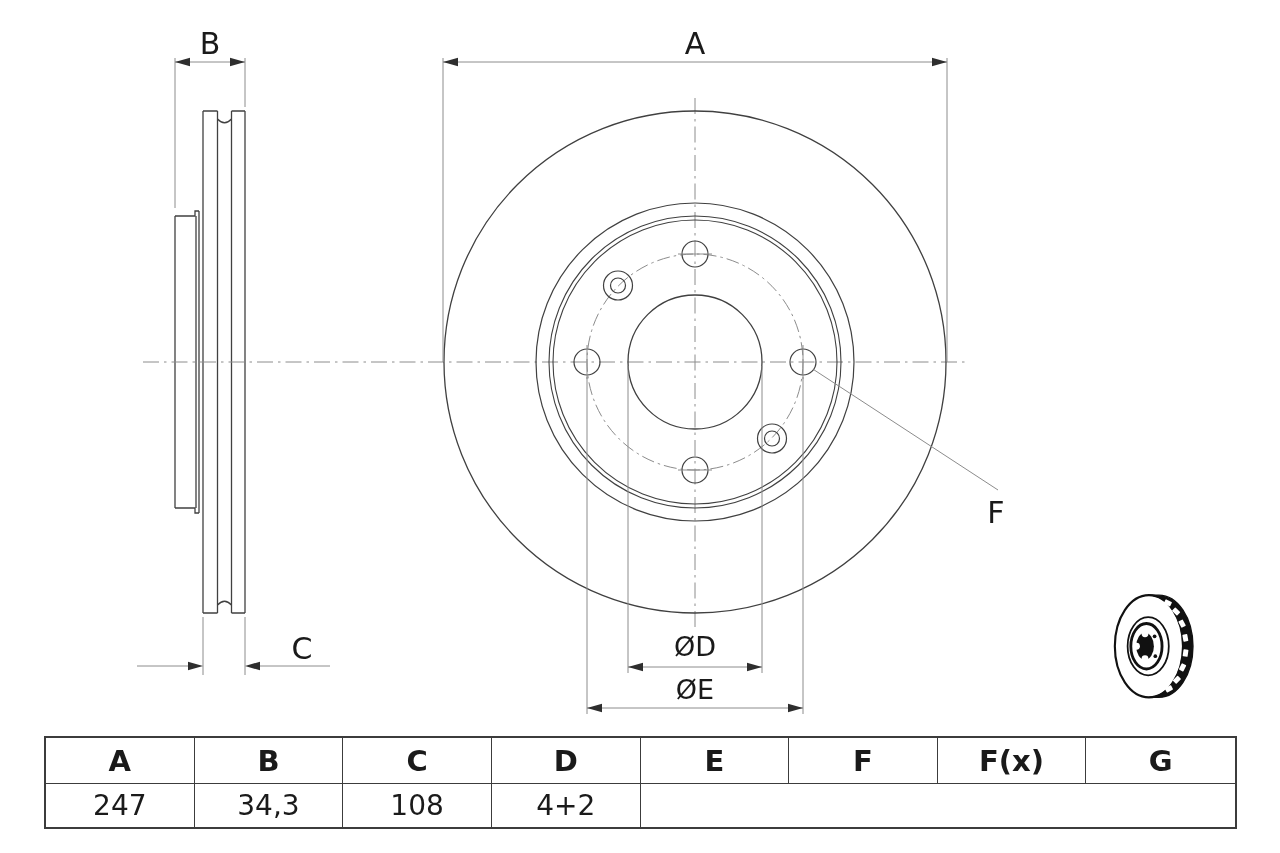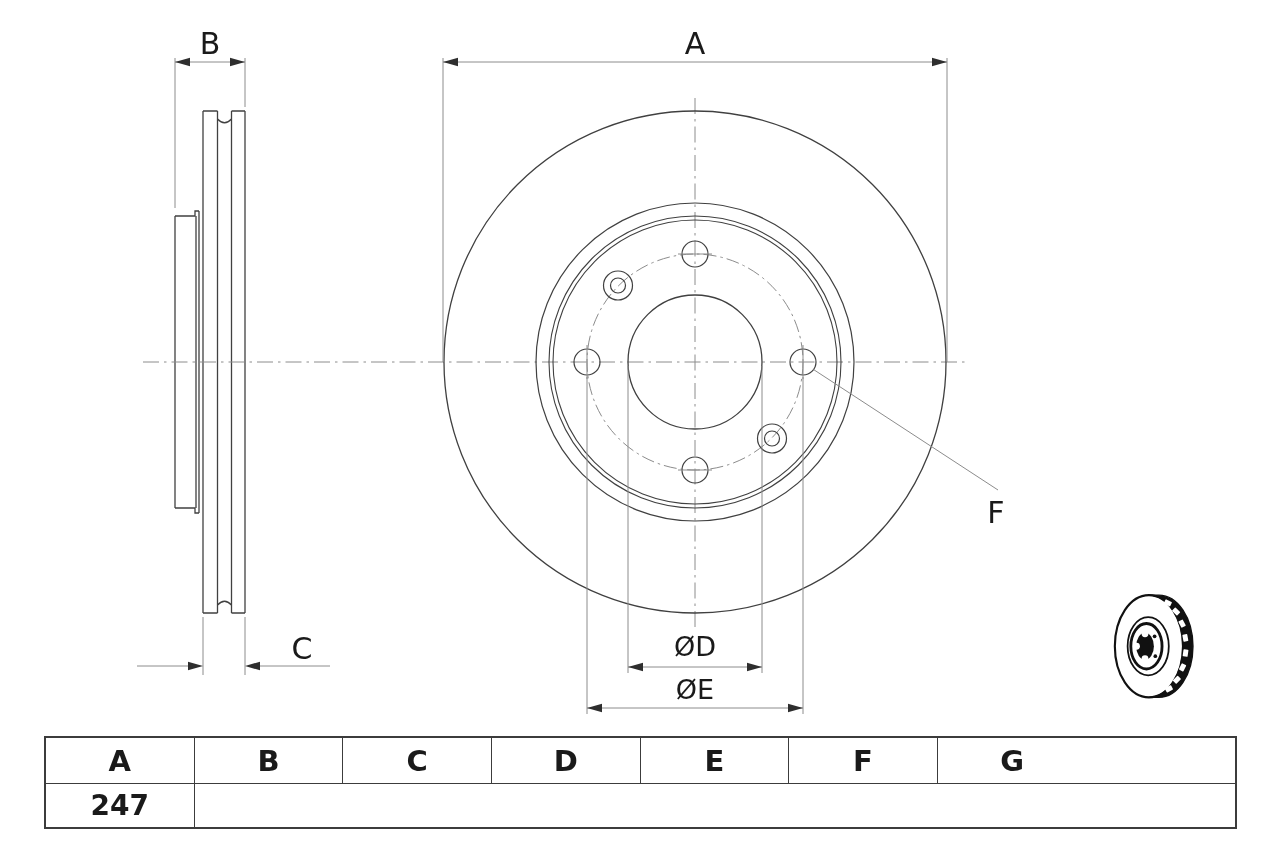--- a/index.html
+++ b/index.html
@@ -8,21 +8,21 @@
   svg text{fill:#1a1a1a;}
   .dim-label{font-size:30px;}
   .dia-label{font-size:27px;}
   
   .spec-table{
     position:absolute;left:44px;top:736px;width:1193px;height:93px;
     border:2px solid #3c3c3c;box-sizing:border-box;background:#fff;
   }
   .spec-row{display:grid;grid-template-columns:repeat(8,1fr);width:100%;box-sizing:border-box;}
   .spec-row.header{height:46px;border-bottom:1.5px solid #3c3c3c;}
-  .spec-row.values{height:43px;font-weight:bold;}
+  .spec-row.values{height:43px;}
   .spec-cell{
     display:flex;align-items:center;justify-content:center;
     border-right:1.5px solid #3c3c3c;box-sizing:border-box;
     font-size:28px;color:#1a1a1a;white-space:pre;
   }
   .spec-cell:last-child{border-right:none;}
   .spec-row.header .spec-cell{font-weight:bold;font-size:29px;}
 </style>
 </head>
 <body>
@@ -183,20 +183,24 @@
 
   
   <div class="spec-table">
     <div class="spec-row header">
       <div class="spec-cell">A</div>
       <div class="spec-cell">B</div>
       <div class="spec-cell">C</div>
       <div class="spec-cell">D</div>
       <div class="spec-cell">E</div>
       <div class="spec-cell">F</div>
+      <div class="spec-cell">F(x)</div>
       <div class="spec-cell">G</div>
     </div>
     <div class="spec-row values">
       <div class="spec-cell">247</div>
+      <div class="spec-cell">34,3</div>
+      <div class="spec-cell">108</div>
+      <div class="spec-cell">4+2</div>
       <div class="spec-cell"></div>
     </div>
   </div>
 </div>
 
 </body></html>

